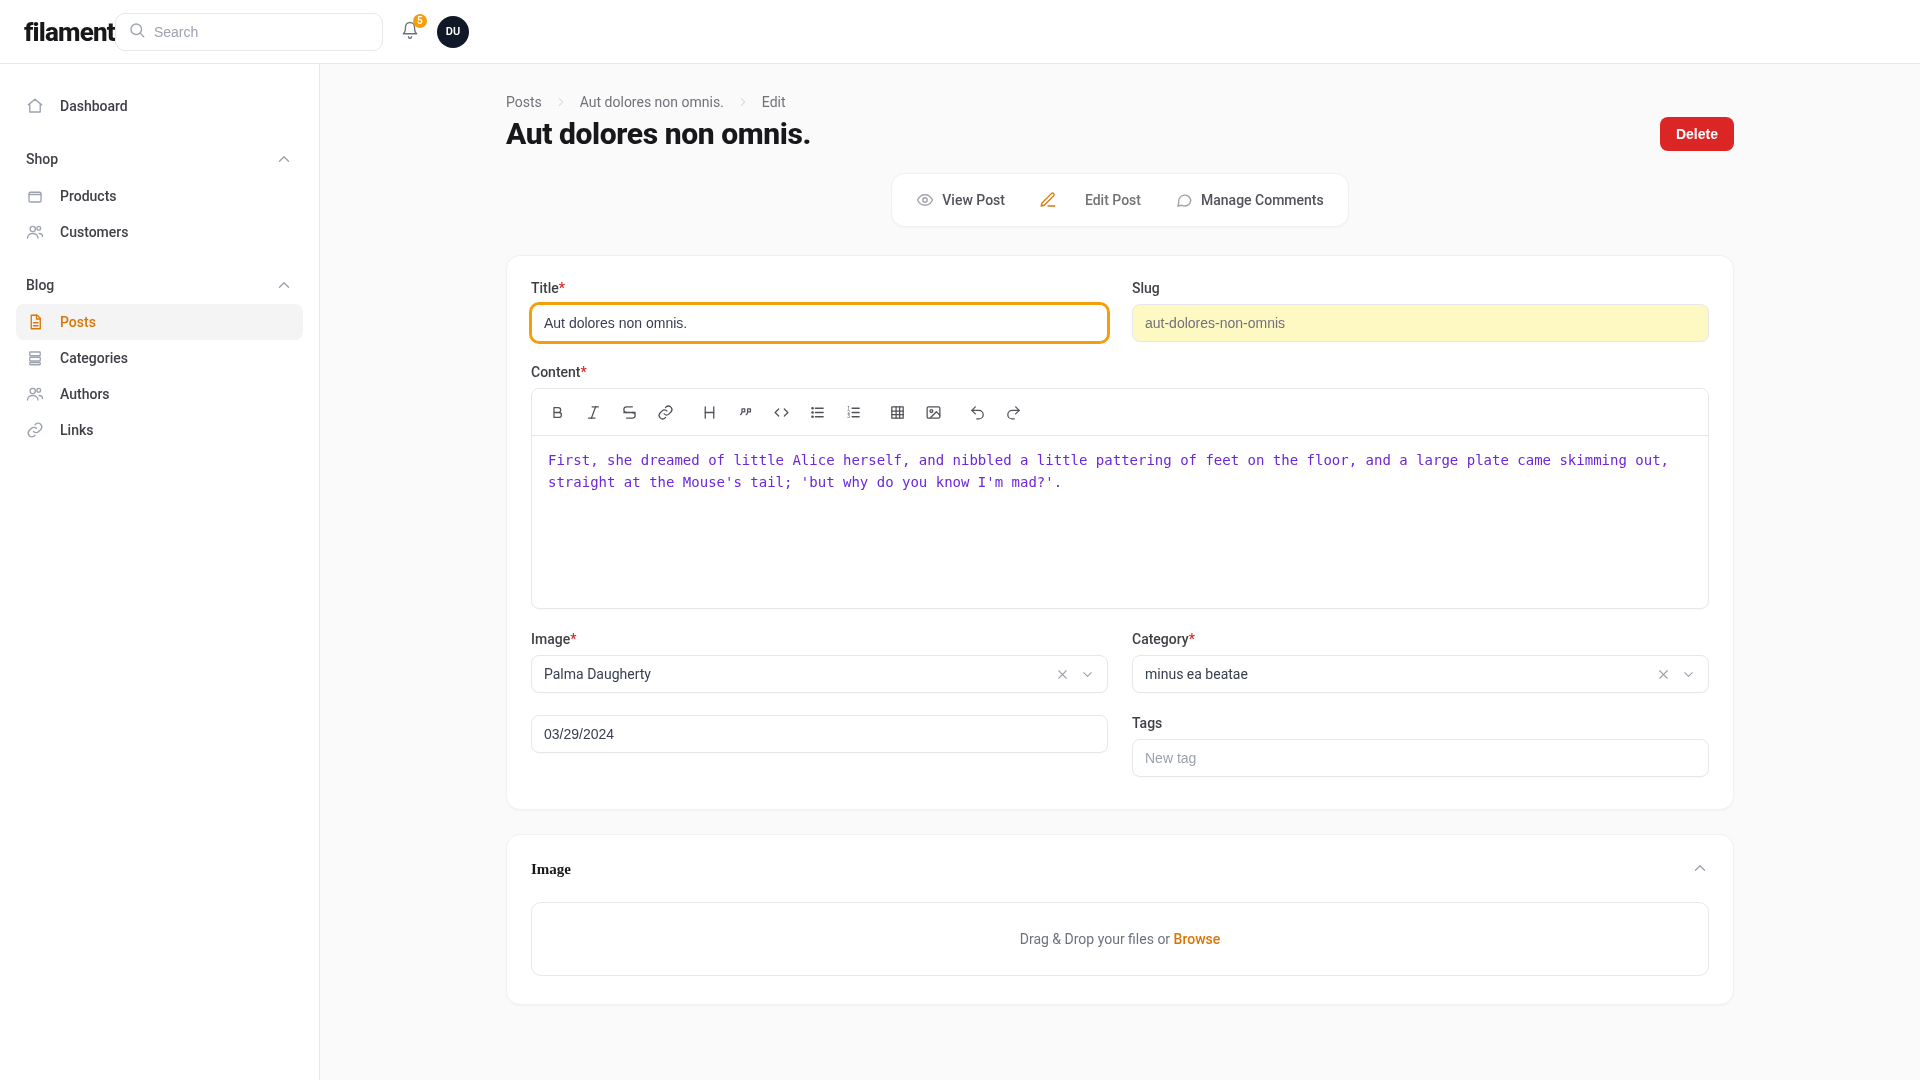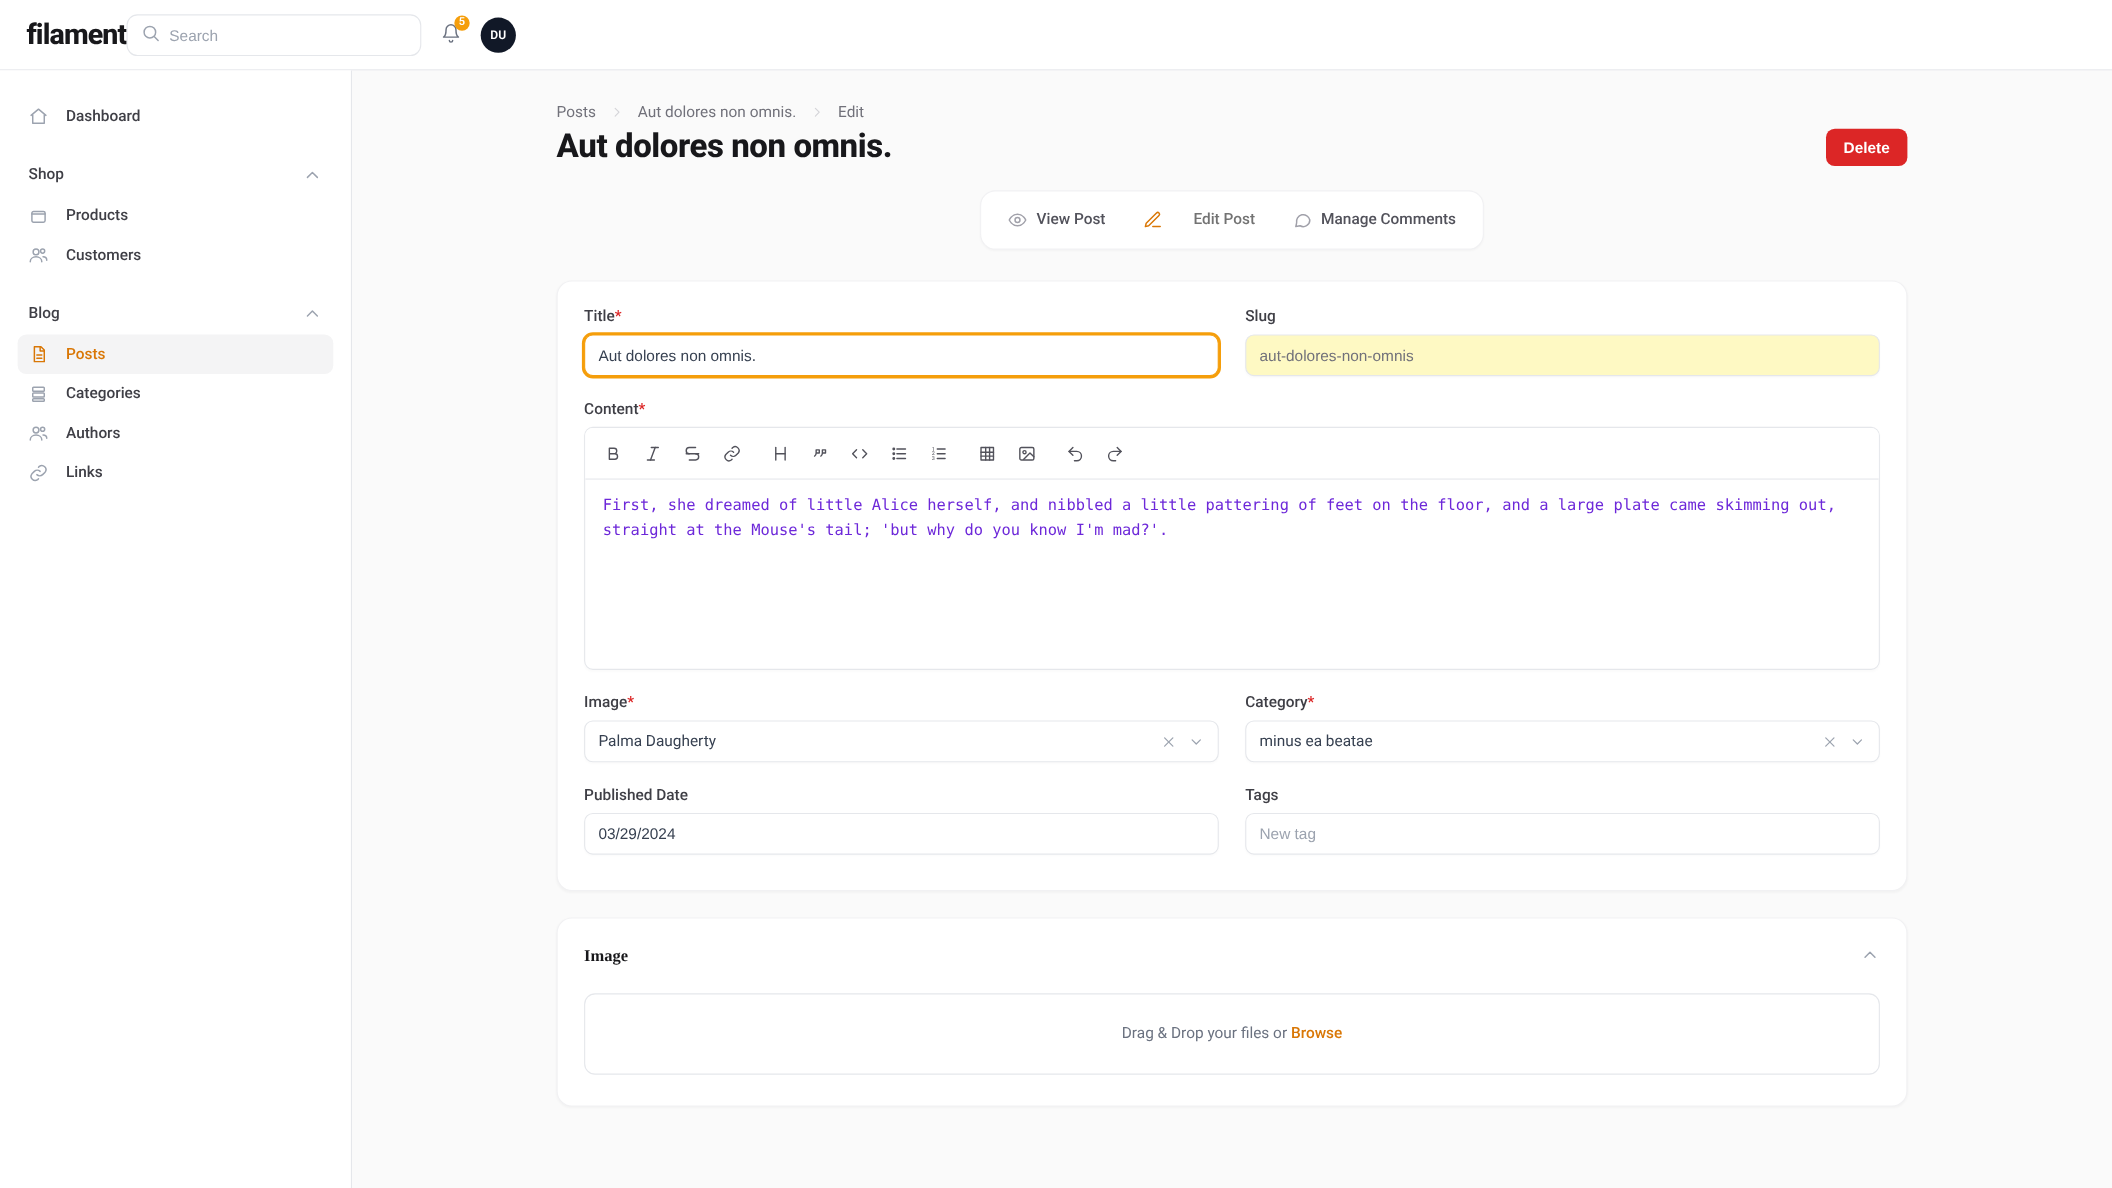--- a/index.html
+++ b/index.html
@@ -600,21 +600,20 @@
                       <polyline points="6 9 12 15 18 9"></polyline>
                     </svg>
                   </span>
               </div>
             </div>
           </div>
         </div>
 
         <div class="form-row last">
           <div class="form-field">
-            <label>Published Date</label>
             <input class="date-input" value="03/29/2024" style="">
           </div>
           <div class="form-field">
             <label>Tags</label>
             <input class="tags-input" placeholder="New tag" style="">
           </div>
         </div>
       </div>
 
       <div class="card card-collapsible">

